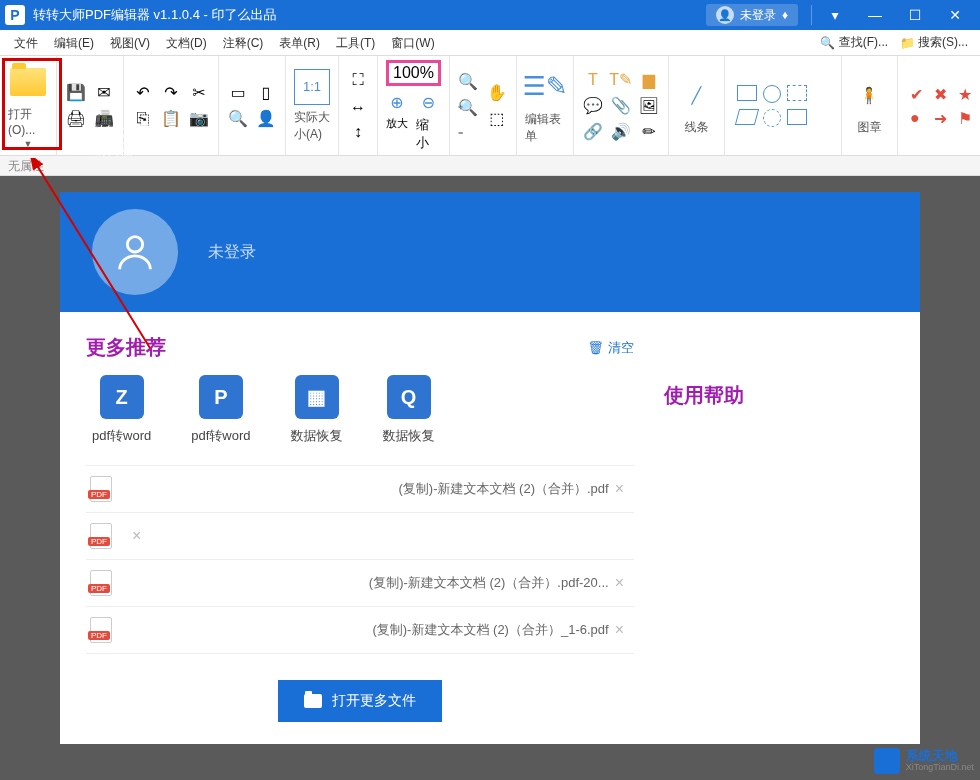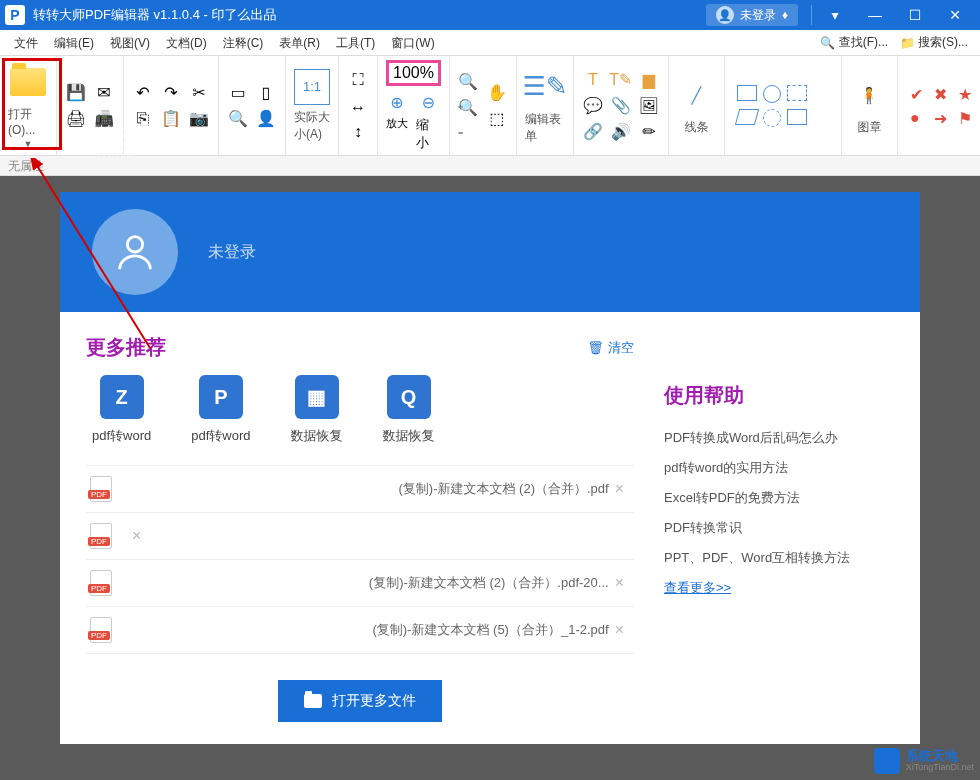--- a/index.html
+++ b/index.html
@@ -320,45 +320,37 @@
             <div class="doc-icon"></div>
             <div class="close-x">×</div>
           </div>
           <div class="file-row">
             <div class="doc-icon"></div>
             <div class="fname">(复制)-新建文本文档 (2)（合并）.pdf-20...</div>
             <div class="close-x">×</div>
           </div>
           <div class="file-row">
             <div class="doc-icon"></div>
-            <div class="fname">(复制)-新建文本文档 (5)（合并）_1-2.pdf</div>
+            <div class="fname">(复制)-新建文本文档 (2)（合并）_1-6.pdf</div>
             <div class="close-x">×</div>
           </div>
         </div>
 
         <div class="bottom-wrap">
           <button class="open-more-btn">
             <div class="folder-sm"></div>
             <span>打开更多文件</span>
           </button>
         </div>
       </div>
 
       <div class="right-col">
         <div class="section-head">
           <h3>使用帮助</h3>
         </div>
-        <div class="help-list">
-          <div class="help-item">PDF转换成Word后乱码怎么办</div>
-          <div class="help-item">pdf转word的实用方法</div>
-          <div class="help-item">Excel转PDF的免费方法</div>
-          <div class="help-item">PDF转换常识</div>
-          <div class="help-item">PPT、PDF、Word互相转换方法</div>
-          <a class="help-more">查看更多&gt;&gt;</a>
-        </div>
       </div>
     </div>
   </div>
 </div>
 
 <div class="watermark">
   <div class="wm-icon"></div>
   <div class="wm-text">
     <span>系统天地</span>
     <span class="wm-sub">XiTongTianDi.net</span>

